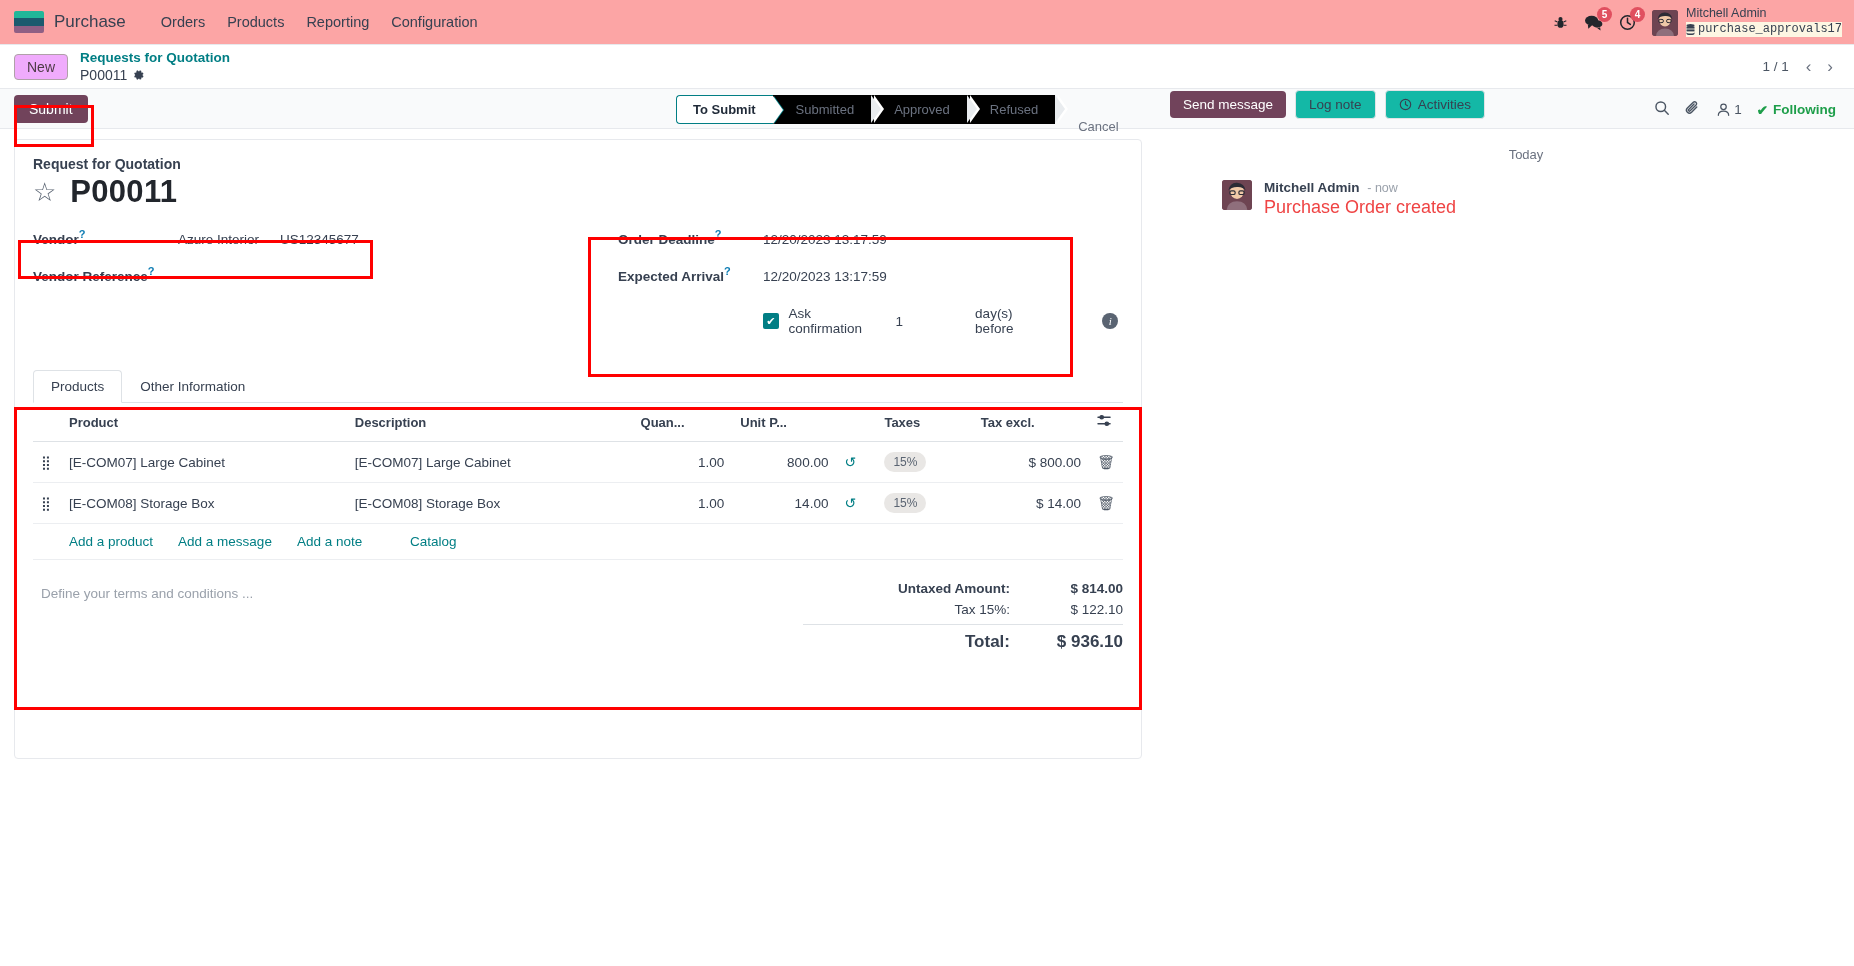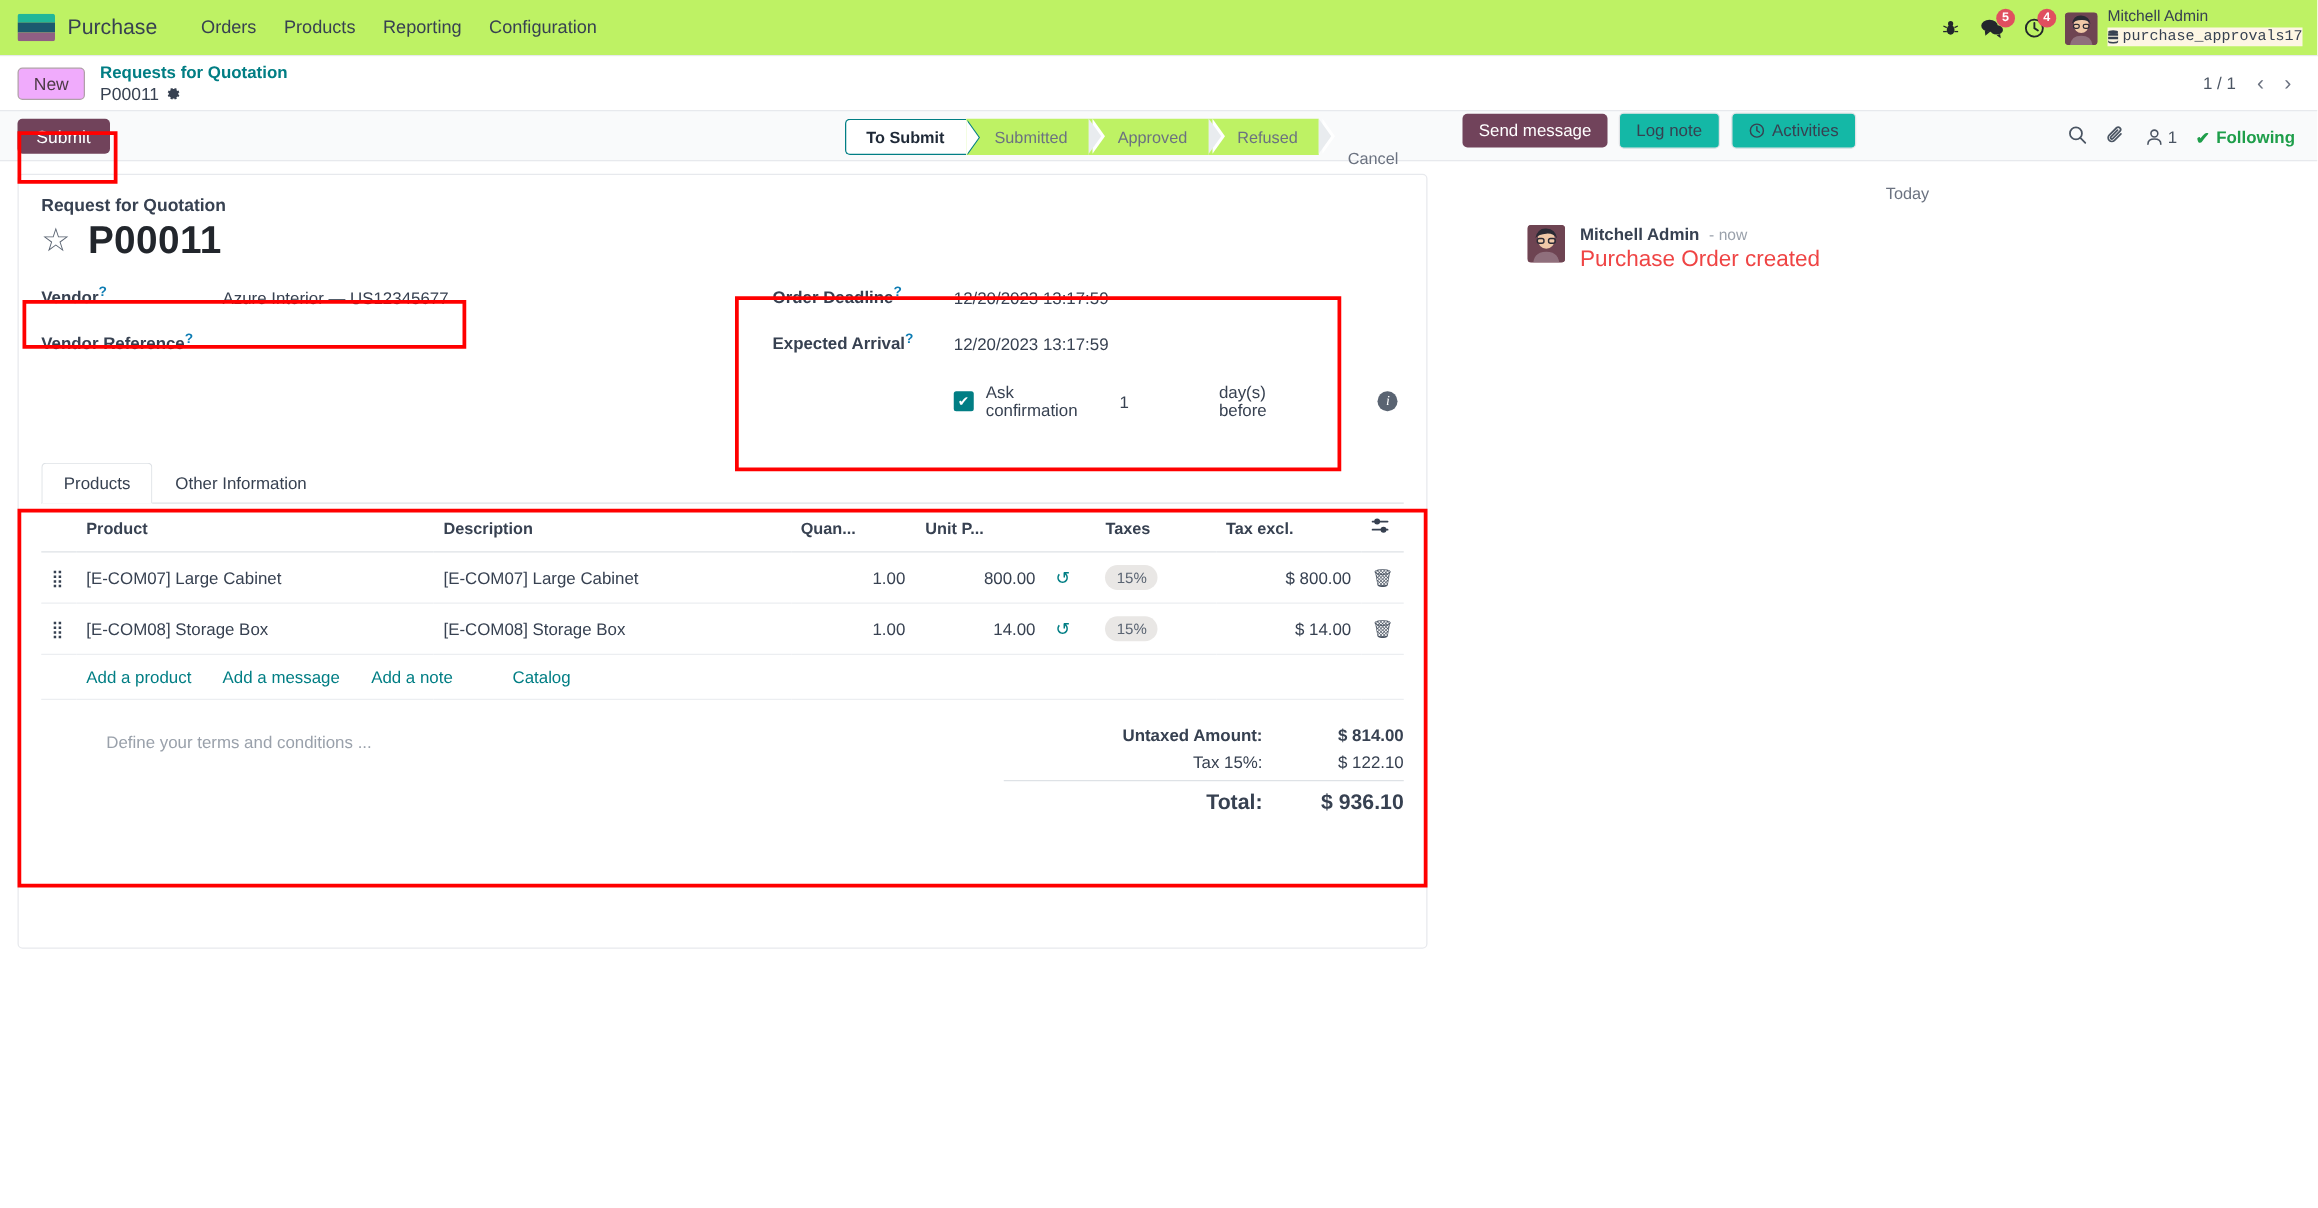--- a/index.html
+++ b/index.html
@@ -9,21 +9,21 @@
     background: #ffffff;
     font-family: "Liberation Sans", sans-serif;
     font-size: 14px;
     color: #374151;
     overflow: hidden;
   }
 
   
   .navbar {
     height: 45px;
-    background: #bef264;
+    background: #fca5a5;
     display: flex;
     align-items: center;
     padding: 0 14px;
     border-bottom: 1px solid #e7e9ed;
     position: relative;
   }
   .brand-logo {
     width: 30px; height: 22px;
     margin-right: 10px;
     display: flex; flex-direction: column;
@@ -173,21 +173,21 @@
     z-index: 40;
   }
 
   .statusbar {
     position: absolute;
     left: 676px; top: 6px;
     display: flex;
     height: 29px;
   }
   .st {
-    background: #bef264;
+    background: #000000;
     color: #6b7280;
     font-size: 13px;
     display: flex; align-items: center;
     padding: 0 17px 0 23px;
     position: relative;
     cursor: pointer;
   }
   .st::after {
     content: "";
     position: absolute;
@@ -666,21 +666,21 @@
               <td colspan="8">
                 <span class="addlink">Add a product</span>
                 <span class="addlink">Add a message</span>
                 <span class="addlink">Add a note</span>
                 <span class="addlink gap">Catalog</span>
               </td>
             </tr>
           </tbody>
         </table>
 
-        <div style="position:relative; min-height:130px;margin-left:44px;">
+        <div style="position:relative; min-height:130px;">
           <div class="terms">Define your terms and conditions ...</div>
           <div class="totals" style="position:absolute; right:0; top:18px;">
             <div class="trow bold">
               <span class="tlabel">Untaxed Amount:</span>
               <span class="tval">$ 814.00</span>
             </div>
             <div class="trow">
               <span class="tlabel">Tax 15%:</span>
               <span class="tval">$ 122.10</span>
             </div>

